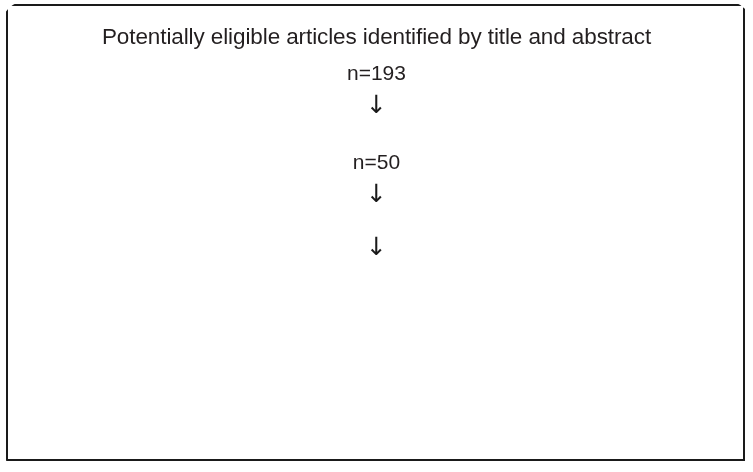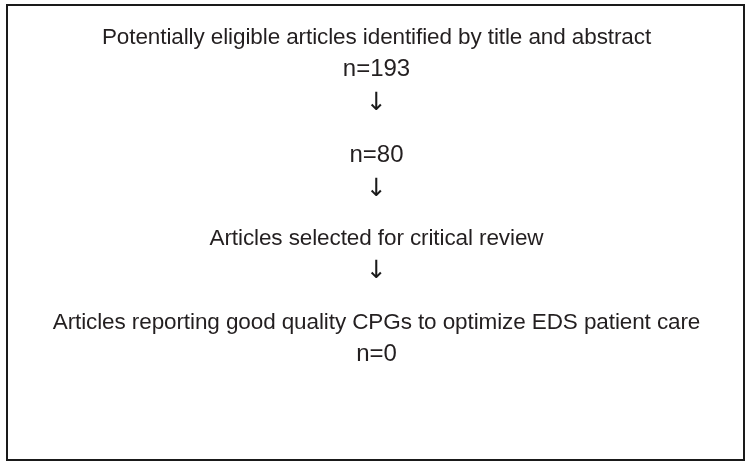--- a/index.html
+++ b/index.html
@@ -11,20 +11,21 @@
   body {
     font-family: "Liberation Sans", "DejaVu Sans", sans-serif;
   }
 
   #flow-canvas {
     position: relative;
     width: 753px;
     height: 472px;
     background: #ffffff;
     overflow: hidden;
+    border-radius: 29px;
   }
 
   
   #figure-border {
     position: absolute;
     left: 6px;
     top: 4px;
     width: 739px;
     height: 457px;
     border: 2px solid #1a1a1a;
@@ -57,25 +58,25 @@
     display: block;
     font-size: 22.5px;
     line-height: 1.30;
     letter-spacing: -0.1px;
     white-space: nowrap;
     color: #231f20;
   }
 
   .node-count {
     display: block;
-    font-size: 24px;
+    font-size: 21px;
     line-height: 1.32;
     letter-spacing: 0px;
     color: #231f20;
-    margin-top: 1px;
+    margin-top: 8px;
   }
 
   .flow-arrow {
     display: block;
     text-align: center;
     font-size: 25px;
     line-height: 1;
     color: #1a1a1a;
     font-family: "DejaVu Sans", sans-serif;
     width: 100%;
@@ -103,34 +104,29 @@
     <div class="flow-node">
       <span class="node-label">Potentially eligible articles identified by title and abstract</span>
       <span class="node-count">n=193</span>
     </div>
 
     <span class="flow-arrow">↓</span>
 
     <div class="stage-gap-1"></div>
 
     <div class="flow-node">
-      <span class="node-count">n=80</span>
+      <span class="node-count">n=50</span>
     </div>
 
     <span class="flow-arrow">↓</span>
 
     <div class="stage-gap-2"></div>
 
     <div class="flow-node">
-      <span class="node-label">Articles selected for critical review</span>
     </div>
 
     <span class="flow-arrow">↓</span>
 
     <div class="stage-gap-3"></div>
 
-    <div class="flow-node">
-      <span class="node-label">Articles reporting good quality CPGs to optimize EDS patient care</span>
-      <span class="node-count">n=0</span>
-    </div>
 
   </div>
 </div>
 
 </body></html>

